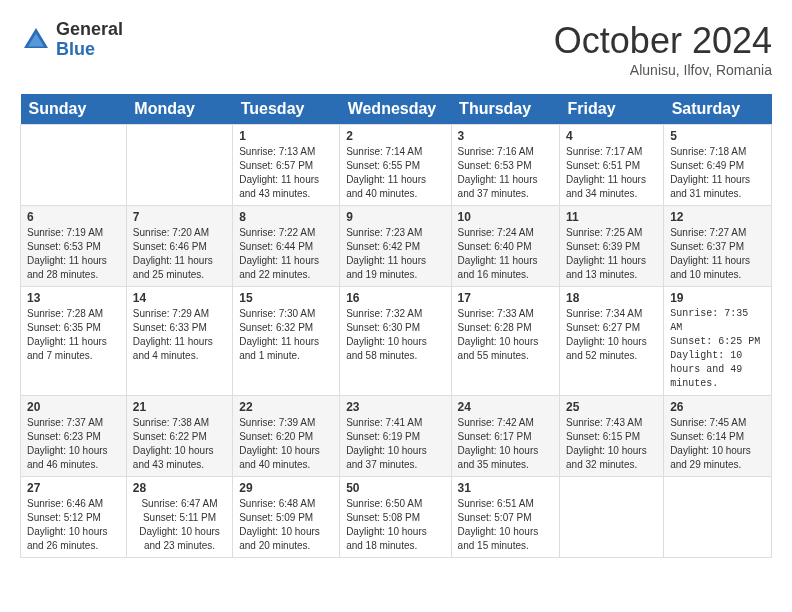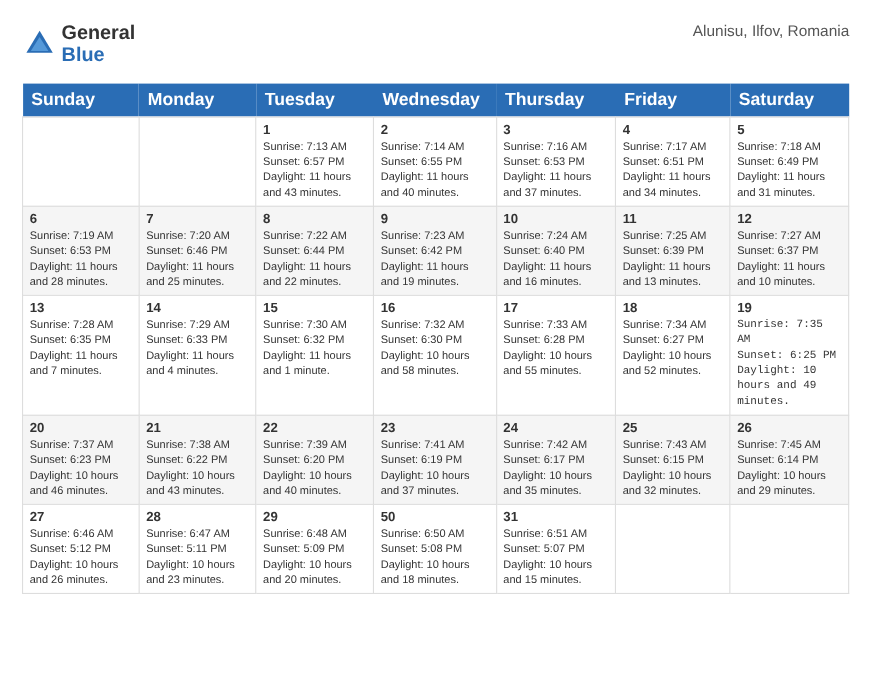--- a/index.html
+++ b/index.html
@@ -105,20 +105,21 @@
     <svg class="logo-icon" viewBox="0 0 40 40">
       <polygon points="20,5 35,30 5,30" fill="#2a6db5"></polygon>
       <polygon points="20,12 30,28 10,28" fill="#5599d9"></polygon>
     </svg>
     <div class="logo-text">
       <span class="logo-general">General</span>
       <span class="logo-blue">Blue</span>
     </div>
   </div>
   <div class="title-area">
+    <div class="month-title">October 2024</div>
     <div class="location">Alunisu, Ilfov, Romania</div>
   </div>
 </div>
 
 <table class="calendar">
   <thead>
     <tr>
     <th>Sunday</th>
         <th>Monday</th>
         <th>Tuesday</th>
@@ -297,21 +298,21 @@
       </tr>
       <tr class="row-odd">
         <td>
           <div class="day-number">27</div>
           <div class="day-info" style="white-space: pre-line;">Sunrise: 6:46 AM
 Sunset: 5:12 PM
 Daylight: 10 hours and 26 minutes.</div>
         </td>
         <td>
           <div class="day-number">28</div>
-          <div class="day-info" style="white-space: pre-line;">Sunrise: 6:47 AM
+          <div class="day-info" style="white-space: pre-line; text-align: center;">Sunrise: 6:47 AM
 Sunset: 5:11 PM
 Daylight: 10 hours and 23 minutes.</div>
         </td>
         <td>
           <div class="day-number">29</div>
           <div class="day-info" style="white-space: pre-line;">Sunrise: 6:48 AM
 Sunset: 5:09 PM
 Daylight: 10 hours and 20 minutes.</div>
         </td>
         <td>

